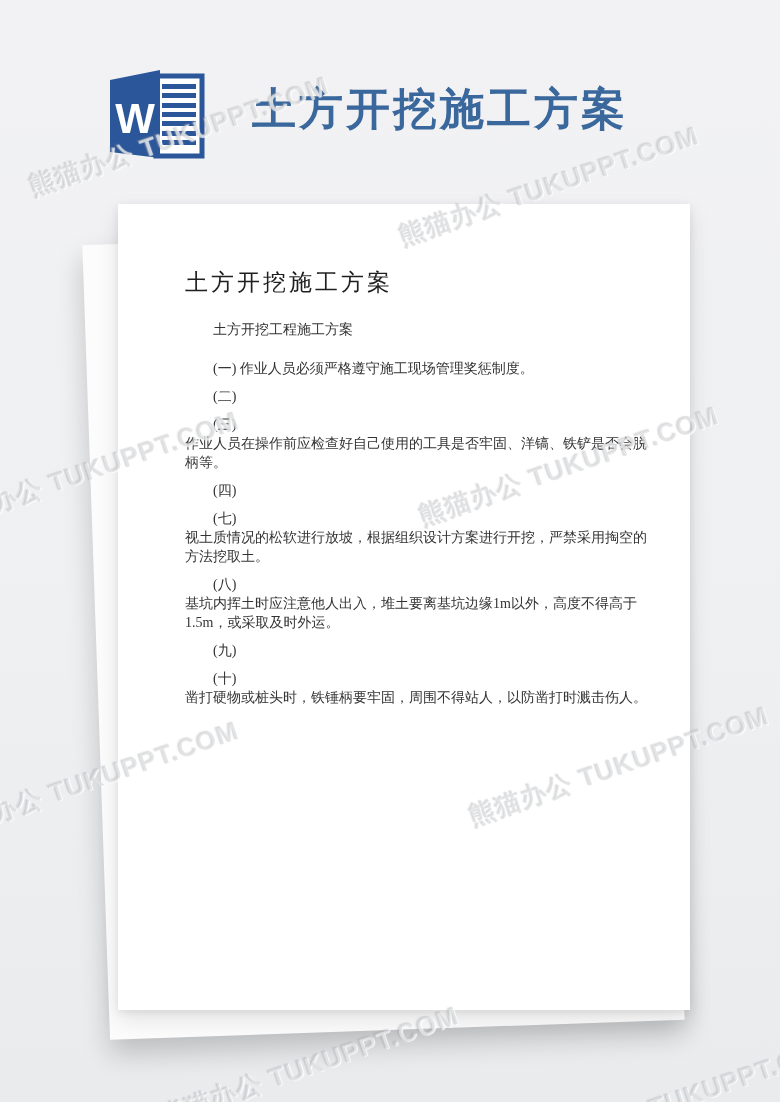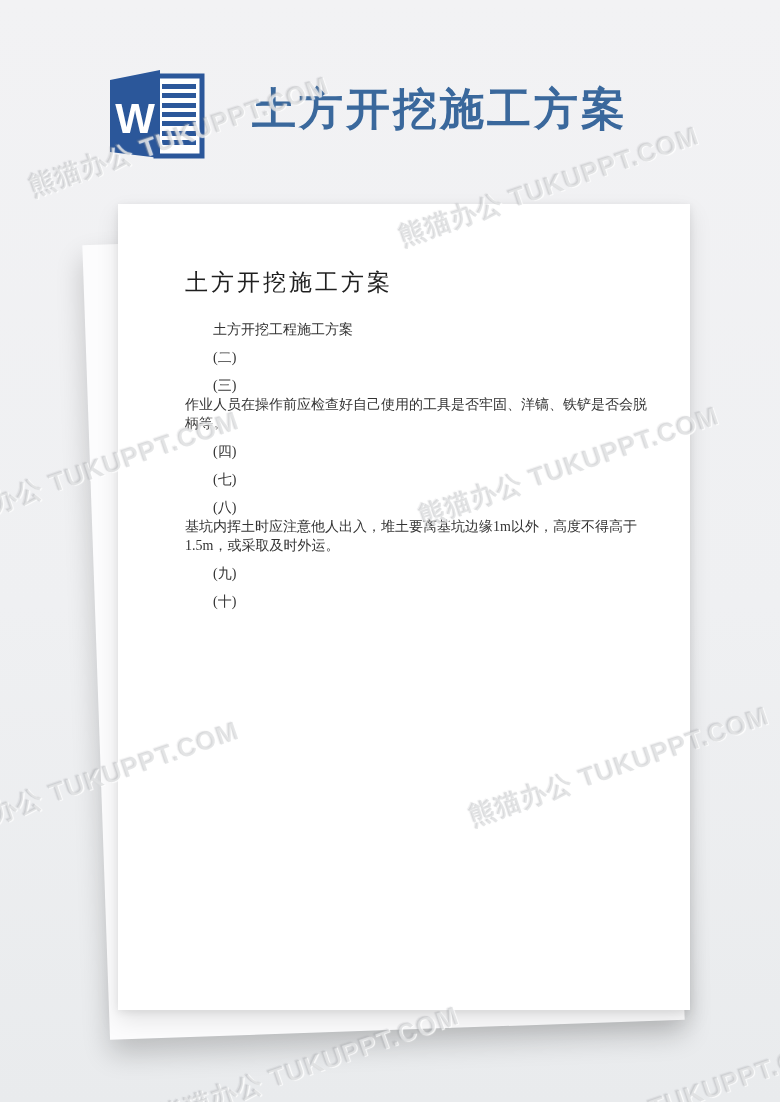--- a/index.html
+++ b/index.html
@@ -87,45 +87,48 @@
   <div class="page-title">土方开挖施工方案</div>
 </div>
 
 <div class="sheet-back"></div>
 
 <div class="sheet-main">
   <div class="doc-content">
     <div class="doc-heading">土方开挖施工方案</div>
 
     <div class="para p-indent">土方开挖工程施工方案</div>
+    <div class="para p-indent">(一) 作业人员必须严格遵守施工现场管理奖惩制度。</div>
 
     <div class="para">
       <div class="p-label">(二)</div>
     </div>
     <div class="para">
       <div class="p-label">(三)</div>
       <div class="p-text">作业人员在操作前应检查好自己使用的工具是否牢固、洋镐、铁铲是否会脱柄等。</div>
     </div>
     <div class="para">
       <div class="p-label">(四)</div>
     </div>
 
 
     <div class="para">
       <div class="p-label">(七)</div>
+      <div class="p-text">视土质情况的松软进行放坡，根据组织设计方案进行开挖，严禁采用掏空的方法挖取土。</div>
     </div>
     <div class="para">
       <div class="p-label">(八)</div>
       <div class="p-text">基坑内挥土时应注意他人出入，堆土要离基坑边缘1m以外，高度不得高于1.5m，或采取及时外运。</div>
     </div>
     <div class="para">
       <div class="p-label">(九)</div>
     </div>
     <div class="para">
       <div class="p-label">(十)</div>
+      <div class="p-text">凿打硬物或桩头时，铁锤柄要牢固，周围不得站人，以防凿打时溅击伤人。</div>
     </div>
 
   </div>
 </div>
 
 <div class="wm wm1">熊猫办公 TUKUPPT.COM</div>
 <div class="wm wm2">熊猫办公 TUKUPPT.COM</div>
 <div class="wm wm3">熊猫办公 TUKUPPT.COM</div>
 <div class="wm wm4">熊猫办公 TUKUPPT.COM</div>
 <div class="wm wm5">熊猫办公 TUKUPPT.COM</div>

